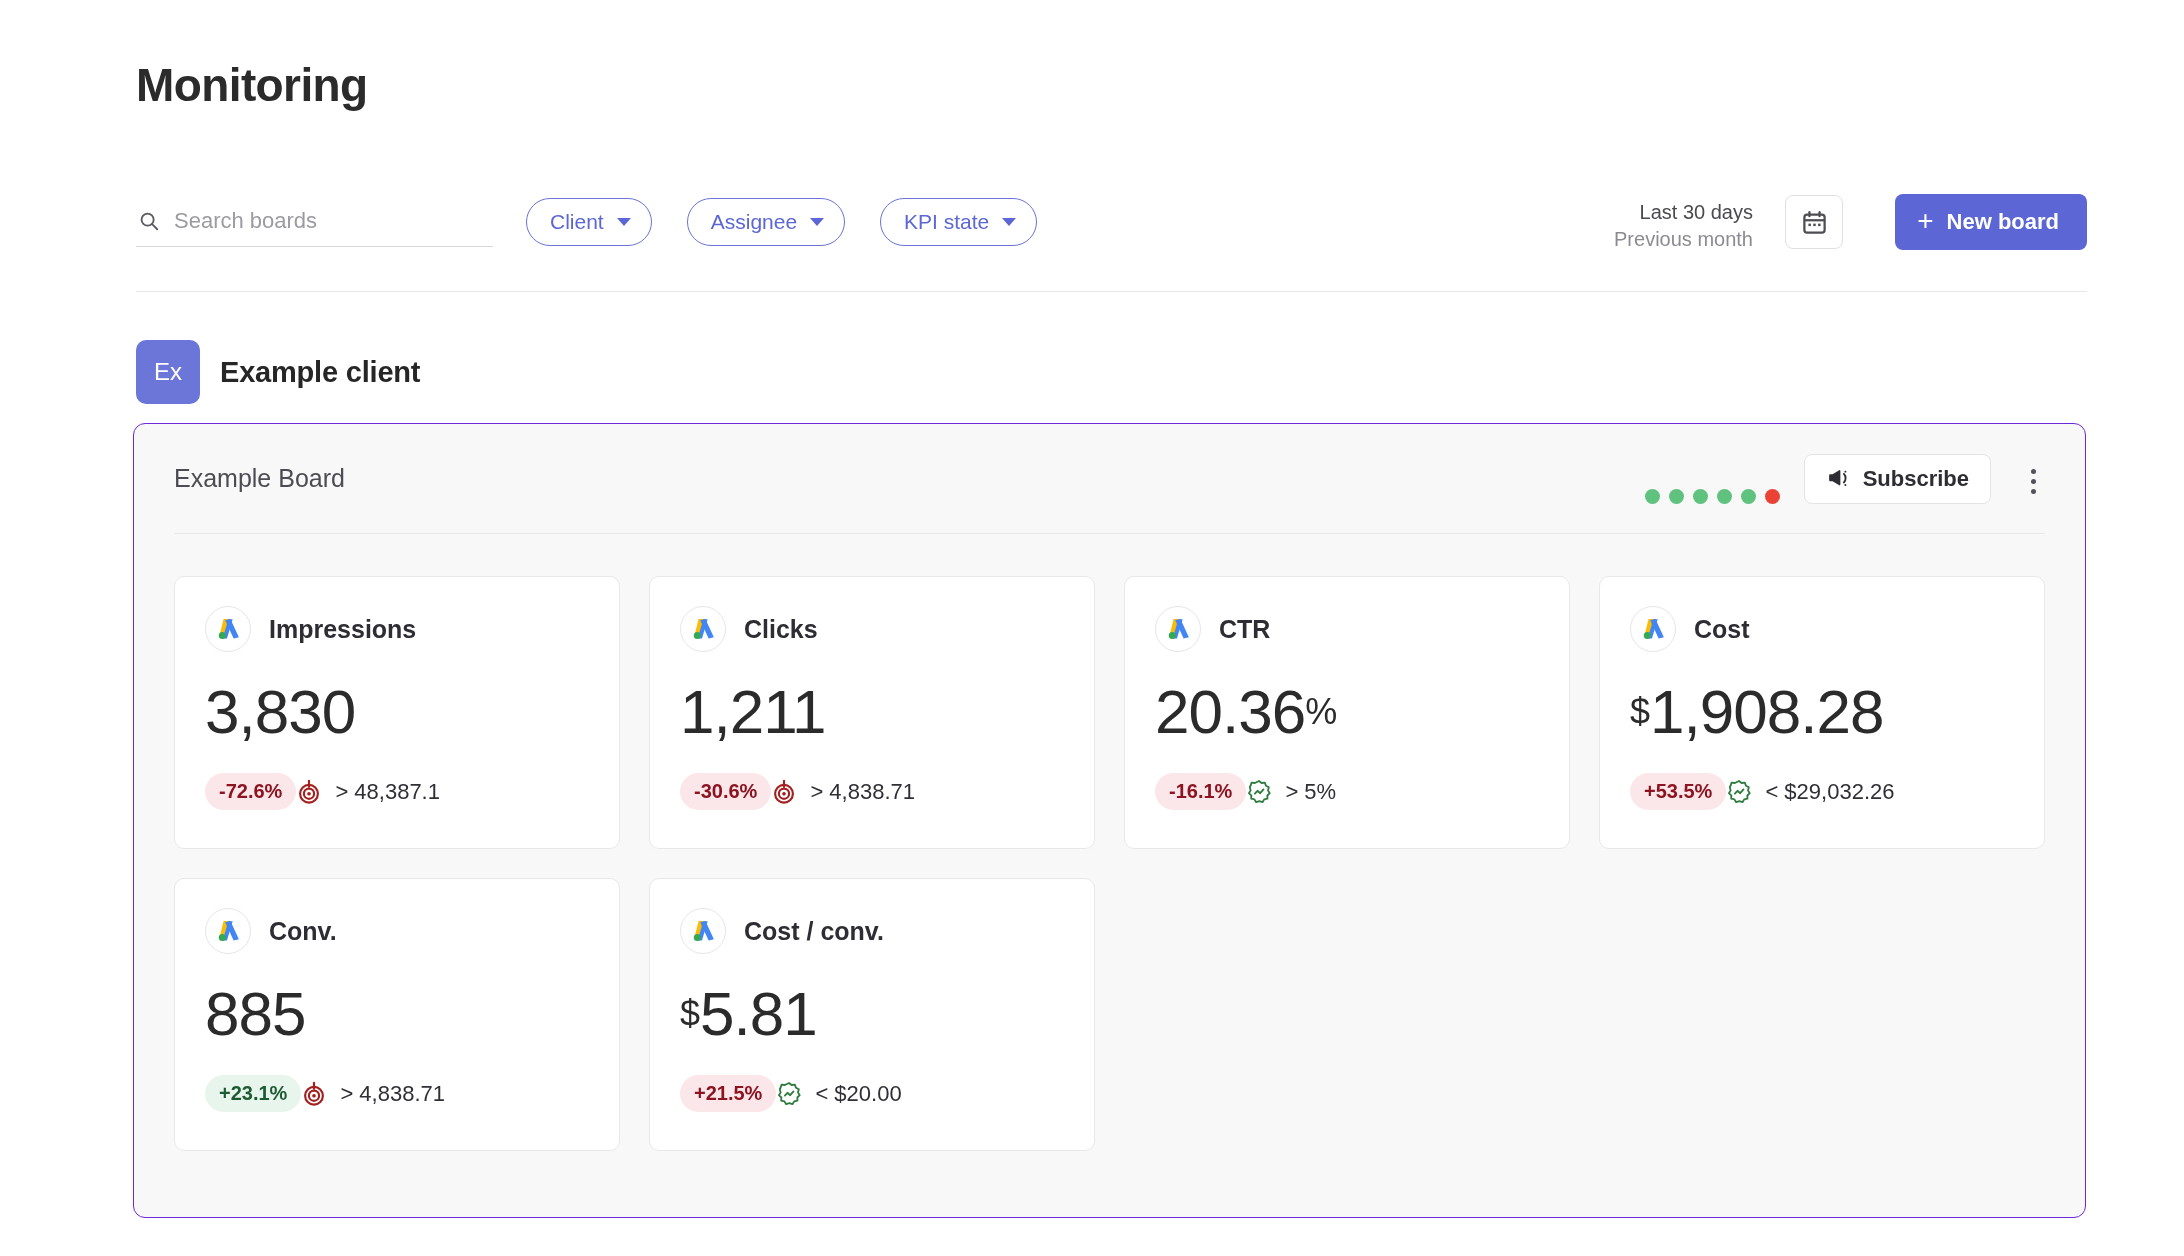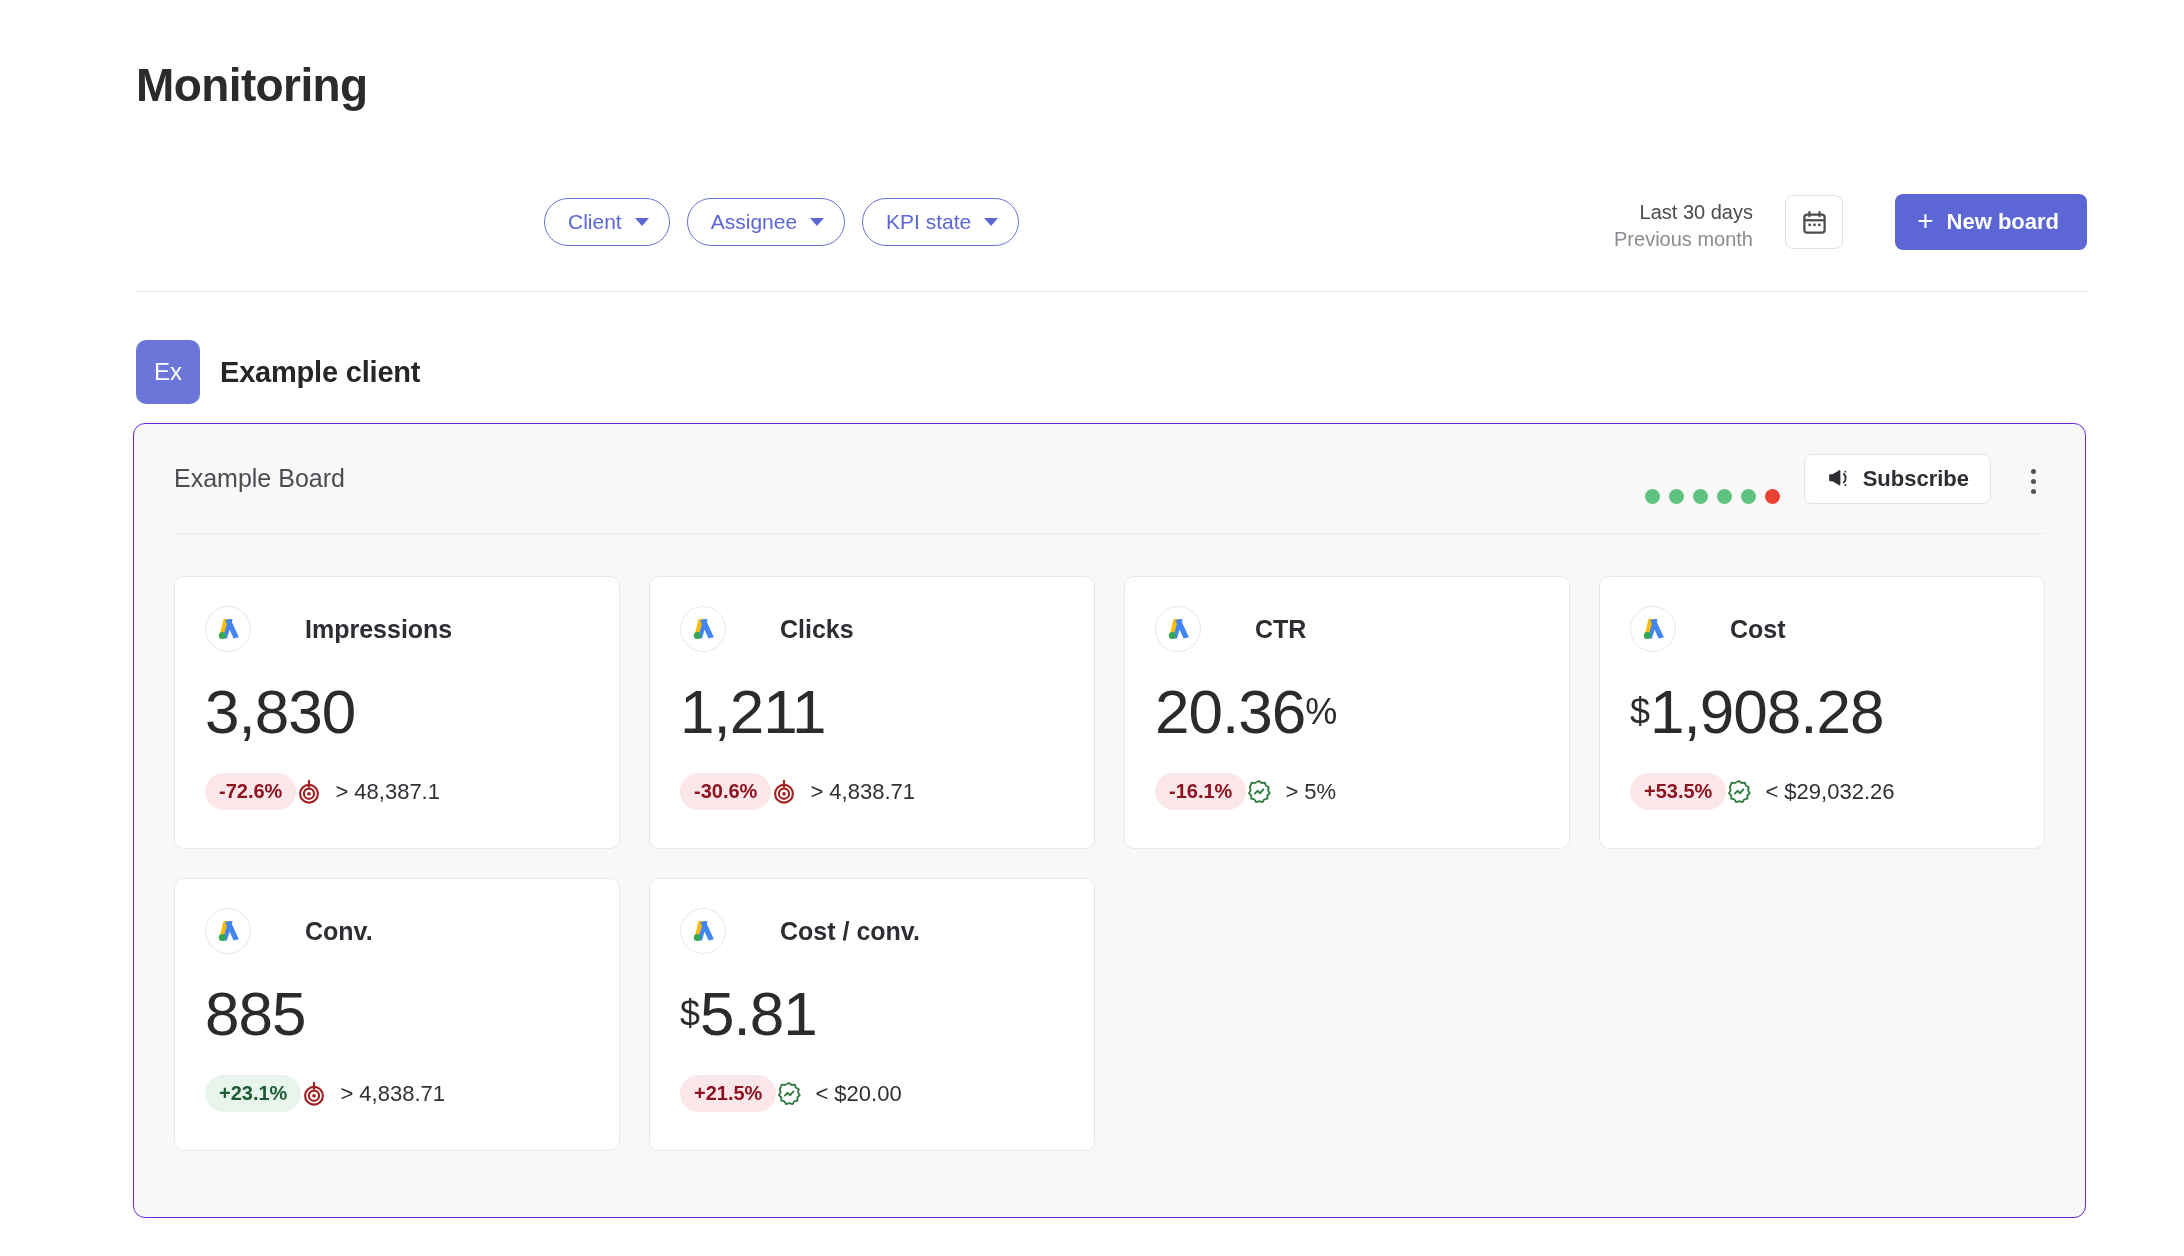--- a/index.html
+++ b/index.html
@@ -30,21 +30,21 @@
     display: flex; align-items: center; gap: 14px;
   }
   .search-icon { width: 22px; height: 22px; flex: none; margin-left: 2px; }
   .search-input {
     border: none; outline: none; background: transparent;
     font-family: "Liberation Sans", sans-serif;
     font-size: 22px; color: #3b3b3b; width: 300px; padding: 0;
   }
   .search-input::placeholder { color: #9b9ba1; }
 
-  .filters { position: absolute; left: 408px; top: 3px; display: flex; gap: 17px; }
+  .filters { position: absolute; left: 390px; top: 3px; display: flex; gap: 35px; }
   .pill {
     height: 48px; padding: 0 20px 0 23px;
     border: 1.5px solid #6b74d6; border-radius: 26px;
     background: #fff; color: #5c66d4;
     font-size: 21px; font-family: "Liberation Sans", sans-serif;
     display: flex; align-items: center; gap: 13px; cursor: pointer;
     white-space: nowrap;
   }
   .caret {
     width: 0; height: 0; border-left: 7px solid transparent;
@@ -134,21 +134,21 @@
   .kpi-card {
     background: #fff; border: 1px solid #e8e8eb; border-radius: 10px;
     height: 273px; padding: 29px 30px 0 30px; position: relative;
   }
   .kpi-head { display: flex; align-items: center; gap: 18px; }
   .ads-badge {
     width: 46px; height: 46px; border-radius: 50%;
     border: 1px solid #e6e6e9; background: #fff; flex: none;
     display: flex; align-items: center; justify-content: center;
   }
-  .kpi-label { font-size: 25px; font-weight: 700; color: #2d2d33; white-space: nowrap; margin-left: 36px; }
+  .kpi-label { font-size: 25px; font-weight: 700; color: #2d2d33; white-space: nowrap; }
 
   .kpi-value {
     position: absolute; left: 30px; top: 104px;
     font-size: 62px; font-weight: 400; color: #2b2b2b;
     letter-spacing: -1px; line-height: 1; white-space: nowrap;
     display: flex; align-items: center;
   }
   .aff-pre  { font-size: 36px; letter-spacing: 0; }
   .aff-post { font-size: 36px; letter-spacing: 0; }
 
@@ -168,20 +168,27 @@
 </style>
 </head>
 <body>
 
 <div class="page">
 
   <h1 class="page-title">Monitoring</h1>
 
   <div class="toolbar">
 
+    <div class="search-wrap">
+      <svg class="search-icon" viewBox="0 0 24 24" fill="none">
+        <circle cx="10.5" cy="10.5" r="6.6" stroke="#5a5a61" stroke-width="2"></circle>
+        <line x1="15.4" y1="15.4" x2="21" y2="21" stroke="#5a5a61" stroke-width="2" stroke-linecap="round"></line>
+      </svg>
+      <input class="search-input" type="text" placeholder="Search boards" style="">
+    </div>
 
     <div class="filters">
       <button class="pill">
         <span>Client</span>
         <span class="caret"></span>
       </button>
       <button class="pill">
         <span>Assignee</span>
         <span class="caret"></span>
       </button>

